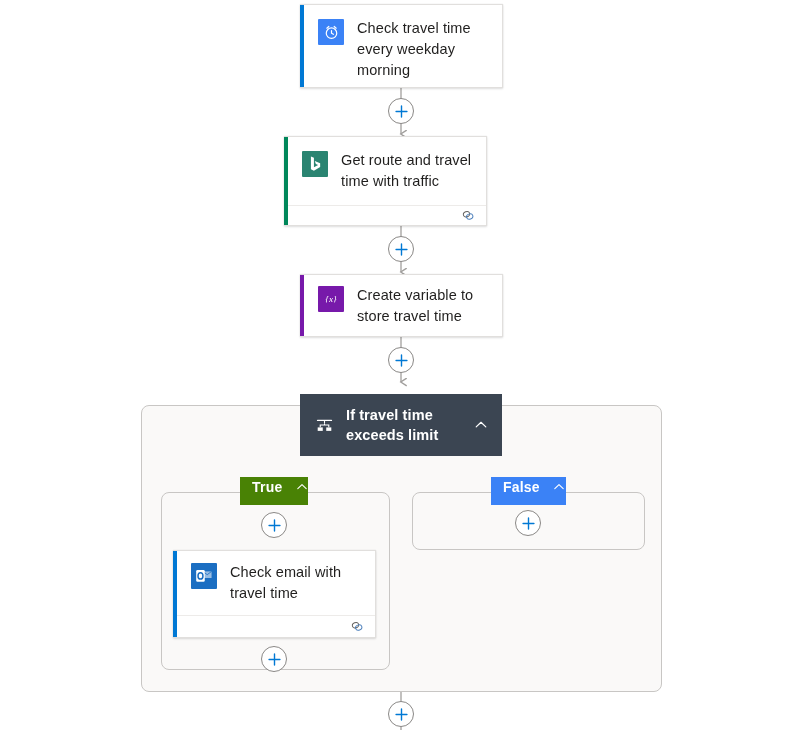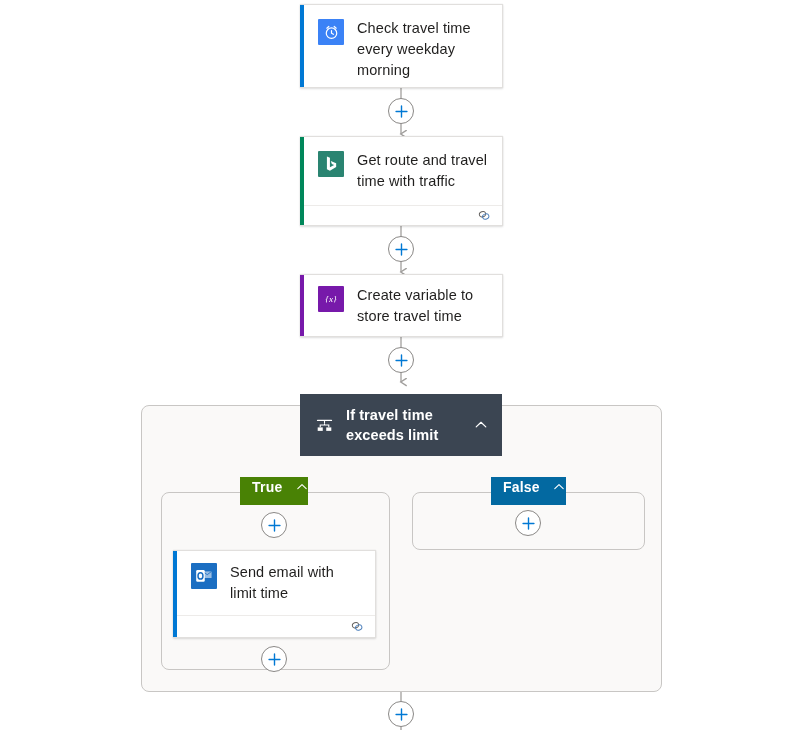--- a/index.html
+++ b/index.html
@@ -111,21 +111,21 @@
     display: flex;
     align-items: center;
     gap: 12px;
     padding: 0 10px 8px 12px;
     color: #ffffff;
     font-size: 14px;
     font-weight: bold;
     letter-spacing: .2px;
   }
   .branch-label.true  { background: #498205; }
-  .branch-label.false { background: #0369a1; text-align: right; }
+  .branch-label.false { background: #3b82f6; text-align: right; }
 
   
   .plus {
     position: absolute;
     width: 26px; height: 26px;
     border-radius: 50%;
     background: #ffffff;
     border: 1px solid #8a8886;
     display: flex; align-items: center; justify-content: center;
     cursor: pointer;
@@ -174,21 +174,21 @@
         <svg width="17" height="17" viewBox="0 0 24 24" aria-hidden="true">
           <circle cx="12" cy="13" r="7.4" fill="none" stroke="#ffffff" stroke-width="1.7"></circle>
           <path d="M12 9.3 L12 13 L14.6 14.6" fill="none" stroke="#ffffff" stroke-width="1.7" stroke-linecap="round"></path>
           <path d="M8.2 3.6 L5.4 5.9 M15.8 3.6 L18.6 5.9" stroke="#ffffff" stroke-width="1.8" stroke-linecap="round"></path>
         </svg>
       </span>
       <span class="card-title">Check travel time every weekday morning</span>
     </div>
   </div>
 
-  <div class="card" style="left:300px; top:136px; width:203px; height:90px;">
+  <div class="card" style="left:284px; top:136px; width:203px; height:90px;">
     <div class="card-accent" style="background:#00875a;"></div>
     <div class="card-head">
       <span class="card-icon" style="background:#2a8471;">
         <svg width="16" height="18" viewBox="0 0 24 30" aria-hidden="true">
           <path d="M5.2 2.4 L10.2 4.4 L10.2 20.6 L17.2 16.6 L13.4 14.8 L11.6 10.2
                    L20.6 13.6 L20.6 20.2 L10.2 26.4 L5.2 23.6 Z" fill="#ffffff"></path>
         </svg>
       </span>
       <span class="card-title">Get route and travel time with traffic</span>
     </div>
@@ -261,21 +261,21 @@
     <div class="card-accent" style="background:#0078d4;"></div>
     <div class="card-head" style="padding-top:11px; padding-bottom:11px;">
       <span class="card-icon" style="background:#1b6ec2;">
         <svg width="18" height="17" viewBox="0 0 24 22" aria-hidden="true">
           <rect x="10.5" y="4.2" width="11.6" height="8.8" fill="#ffffff" opacity=".55"></rect>
           <path d="M10.5 4.2 L16.3 8.6 L22.1 4.2" fill="none" stroke="#1b6ec2" stroke-width="1.1"></path>
           <rect x="1.6" y="2.4" width="11.4" height="15.6" rx="1.6" fill="#ffffff"></rect>
           <ellipse cx="7.3" cy="10.2" rx="3.3" ry="4.2" fill="none" stroke="#1b6ec2" stroke-width="2"></ellipse>
         </svg>
       </span>
-      <span class="card-title">Send email with limit time</span>
+      <span class="card-title">Check email with travel time</span>
     </div>
     <div class="card-foot">
       <span>
         <svg class="link-icon" width="15" height="13" viewBox="0 0 20 16" aria-hidden="true">
           <ellipse cx="7.4" cy="6.3" rx="4.3" ry="3.5" fill="none" stroke="#605e5c" stroke-width="1.3" transform="rotate(-20 7.4 6.3)"></ellipse>
           <ellipse cx="11.6" cy="9.4" rx="4.3" ry="3.5" fill="none" stroke="#4a7ebb" stroke-width="1.3" transform="rotate(-20 11.6 9.4)"></ellipse>
         </svg>
       </span>
     </div>
   </div>

